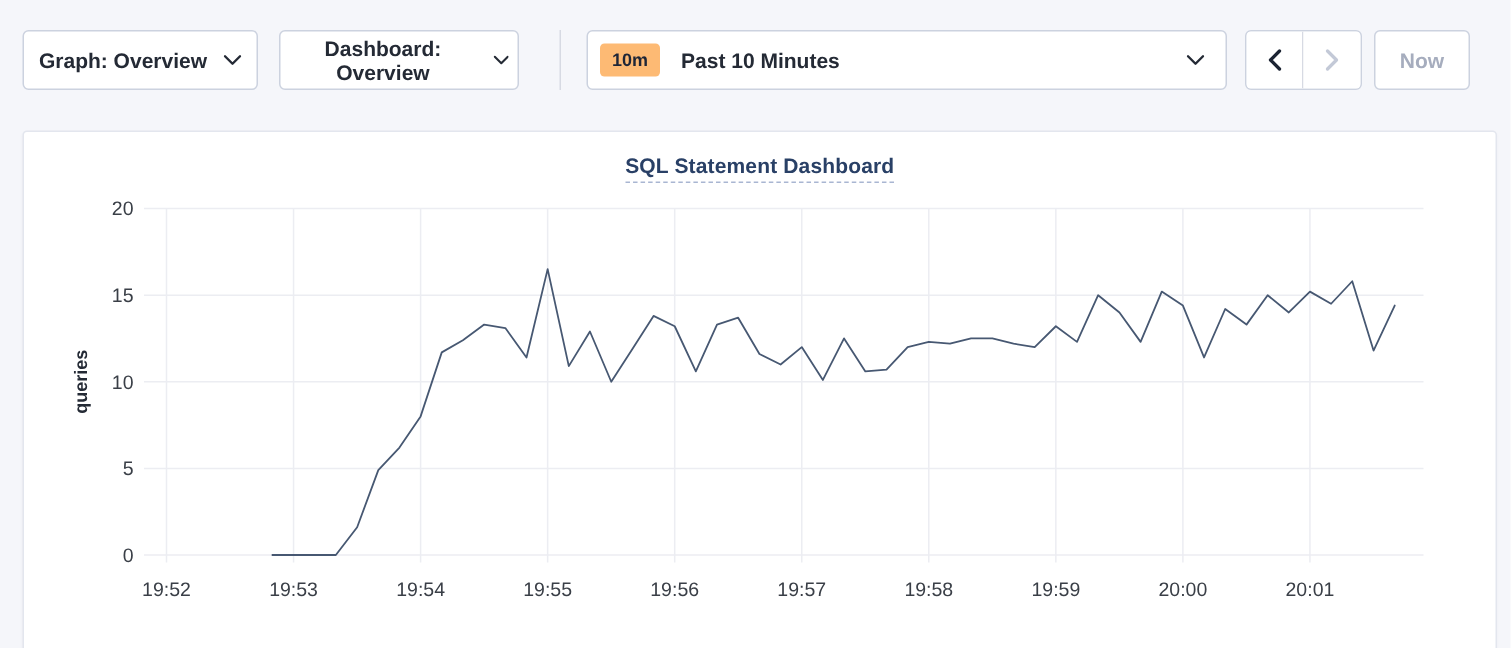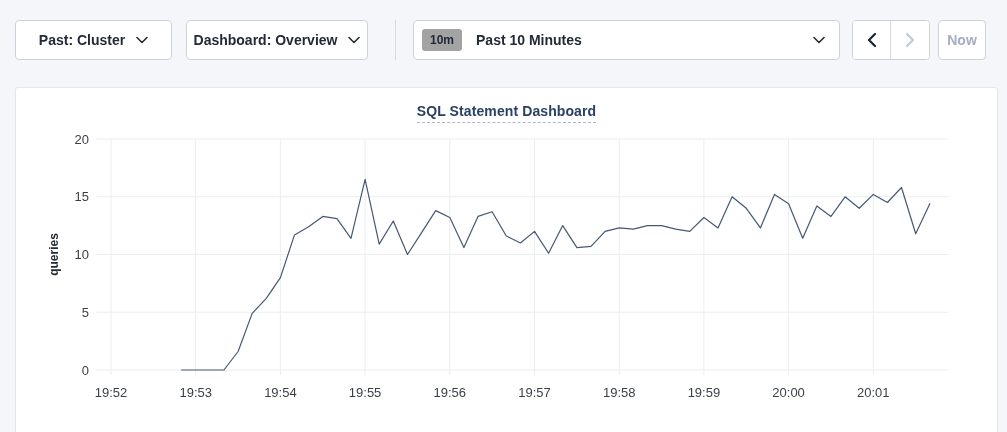--- a/index.html
+++ b/index.html
@@ -15,42 +15,42 @@
     display:flex;align-items:center;padding:13px 0 0 15px;box-sizing:border-box;
   }
   .btn{
     height:40px;background:#fff;border:1px solid #ccd2df;border-radius:4px;
     display:flex;align-items:center;justify-content:center;
     font-family:"Liberation Sans", sans-serif;
     font-size:14px;font-weight:600;color:#242a35;cursor:pointer;box-sizing:border-box;
   }
   .dropdown-btn{gap:11px;}
   .graph-btn{width:157px;}
-  .dash-btn{width:182px;margin-left:14px;}
+  .dash-btn{width:160px;margin-left:14px;}
   .vdivider{width:1px;height:40px;background:#d7dae3;margin-left:27px;margin-right:17px;}
   .time-select{
     width:427px;height:40px;background:#fff;border:1px solid #ccd2df;border-radius:4px;
     display:flex;align-items:center;box-sizing:border-box;cursor:pointer;
   }
   .time-badge{
-    margin-left:8px;background:#a3a3a3;border-radius:3px;
+    margin-left:8px;background:#fdba74;border-radius:3px;
     font-size:12px;font-weight:700;color:#1f2637;padding:5px 8px;line-height:1;
   }
   .time-label{margin-left:14px;font-size:14px;font-weight:700;color:#242a35;flex:1;text-align:left;}
   .time-chevron{margin-right:14px;}
   .arrow-group{
     margin-left:12px;height:40px;display:flex;background:#fff;
     border:1px solid #ccd2df;border-radius:4px;box-sizing:border-box;overflow:hidden;
   }
   .arrow-btn{
     width:38px;height:100%;display:flex;align-items:center;justify-content:center;
     background:#fff;border:none;cursor:pointer;padding:0;
   }
   .arrow-btn.prev{border-right:1px solid #d7dae3;}
-  .now-btn{width:48px;margin-left:8px;color:#a6adbe;cursor:default;}
+  .now-btn{width:64px;margin-left:8px;color:#a6adbe;cursor:default;}
   
   .card{
     position:absolute;left:15px;top:87px;width:983px;height:360px;
     background:#ffffff;border:1px solid #e3e6ee;border-radius:3px;
     box-shadow:0 1px 2px rgba(40,50,80,0.04);box-sizing:border-box;
   }
   .chart-title-row{position:absolute;top:14px;left:0;width:100%;text-align:center;}
   .chart-title{
     display:inline-block;font-size:14px;font-weight:700;color:#294066;
     border-bottom:1px dashed #a9b6d2;padding-bottom:3px;cursor:pointer;letter-spacing:.1px;
@@ -60,21 +60,21 @@
   .tick-text{font-family:"Liberation Sans", sans-serif;font-size:13px;fill:#3a3f47;}
   .axis-label{font-family:"Liberation Sans", sans-serif;font-size:12px;font-weight:700;fill:#242a35;}
   .series-line{fill:none;stroke:#475872;stroke-width:1.2;stroke-linejoin:round;stroke-linecap:round;}
 </style>
 </head>
 <body>
 
 <div class="topbar">
 
   <button class="btn dropdown-btn graph-btn">
-    <span>Past: Cluster</span>
+    <span>Graph: Overview</span>
     <svg width="12" height="8" viewBox="0 0 12 8">
       <polyline points="1,1.5 6,6.5 11,1.5" fill="none" stroke="#242a35" stroke-width="1.6" stroke-linecap="round" stroke-linejoin="round"></polyline>
     </svg>
   </button>
 
   <button class="btn dropdown-btn dash-btn">
     <span>Dashboard: Overview</span>
     <svg width="12" height="8" viewBox="0 0 12 8">
       <polyline points="1,1.5 6,6.5 11,1.5" fill="none" stroke="#242a35" stroke-width="1.6" stroke-linecap="round" stroke-linejoin="round"></polyline>
     </svg>

